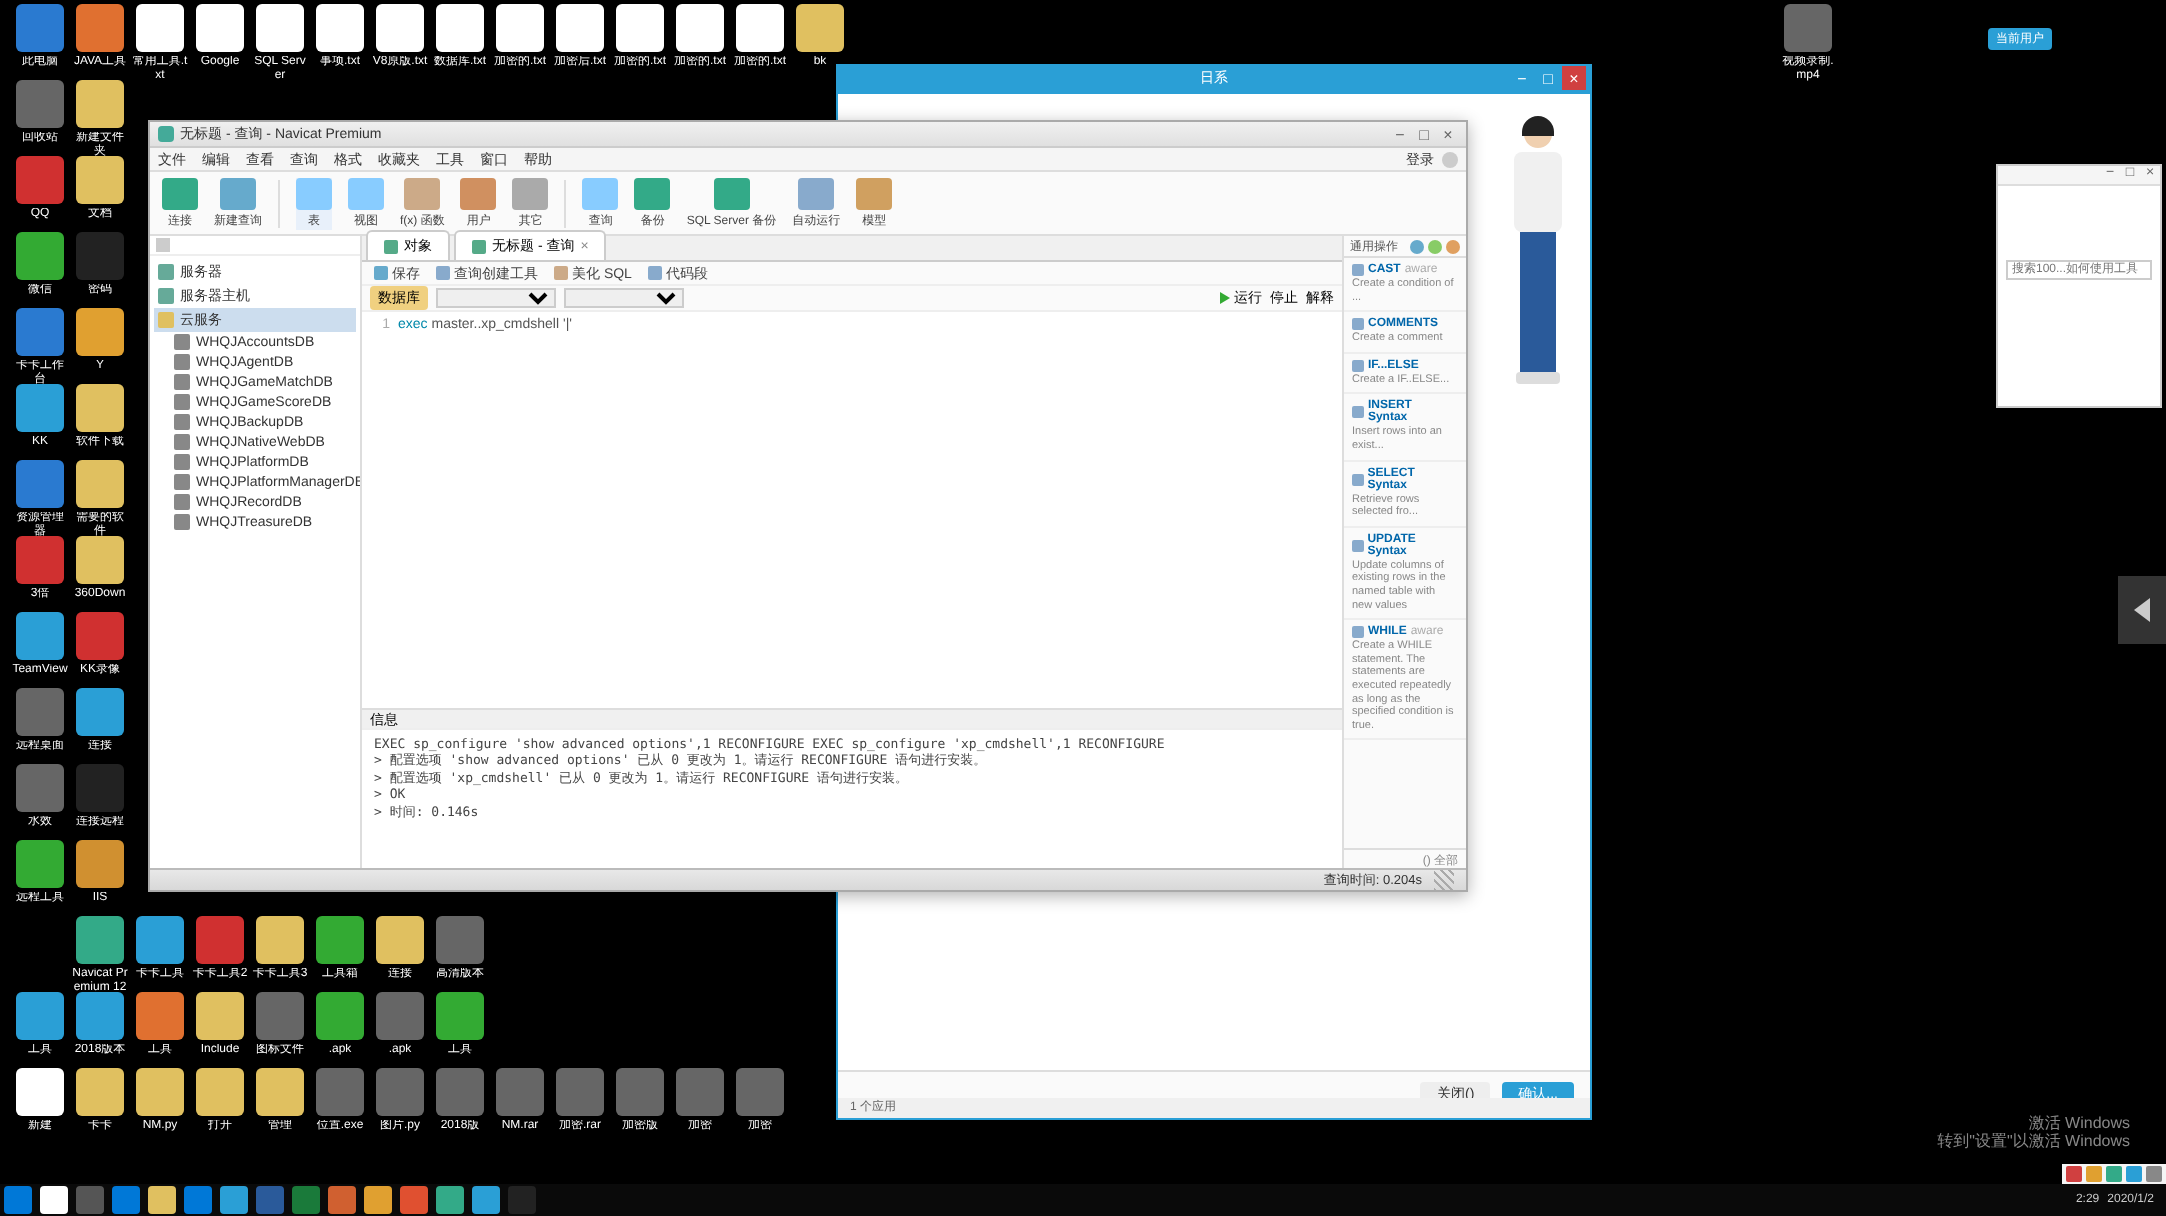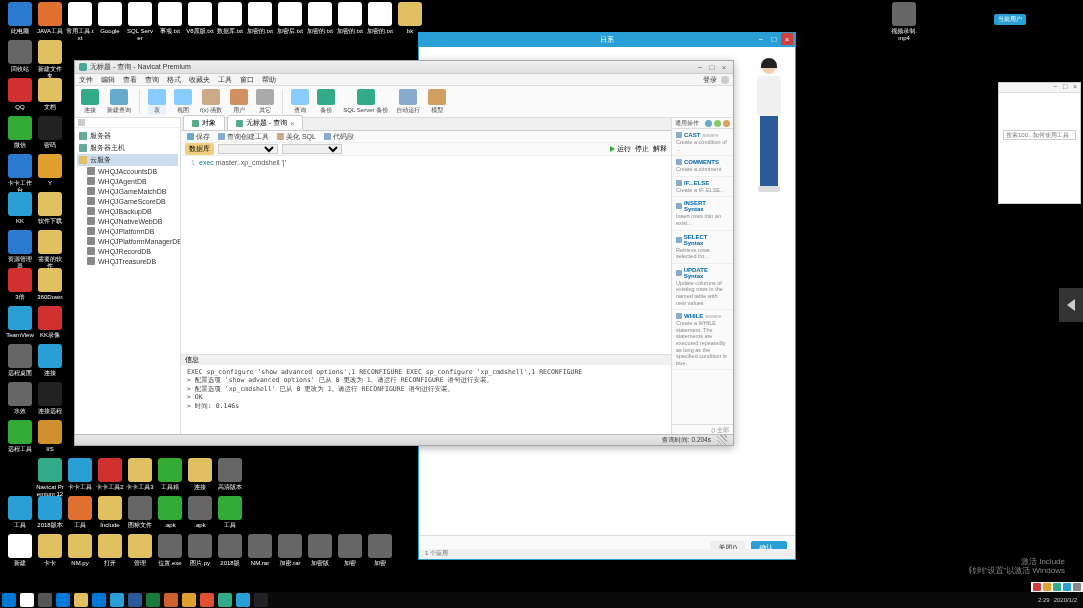--- a/index.html
+++ b/index.html
@@ -386,21 +386,21 @@
     </div>
 
   <div class="desktop-icon" style="left:890px;top:2px">
     <div class="ic" style="background:#666"></div>
     <span class="lbl">视频录制.mp4</span>
   </div>
 
   <div class="top-badge" style="left:994px;top:14px;background:#2a9fd6">当前用户</div>
 
   <div class="watermark">
-    <div>激活 Include</div>
+    <div>激活 Windows</div>
     <div>转到"设置"以激活 Windows</div>
   </div>
 
   <div class="side-arrow"></div>
 </div>
 
 <div class="bg-window">
   <div class="bg-window-title">
     <span>日系</span>
     <div class="bg-window-ctrls">

